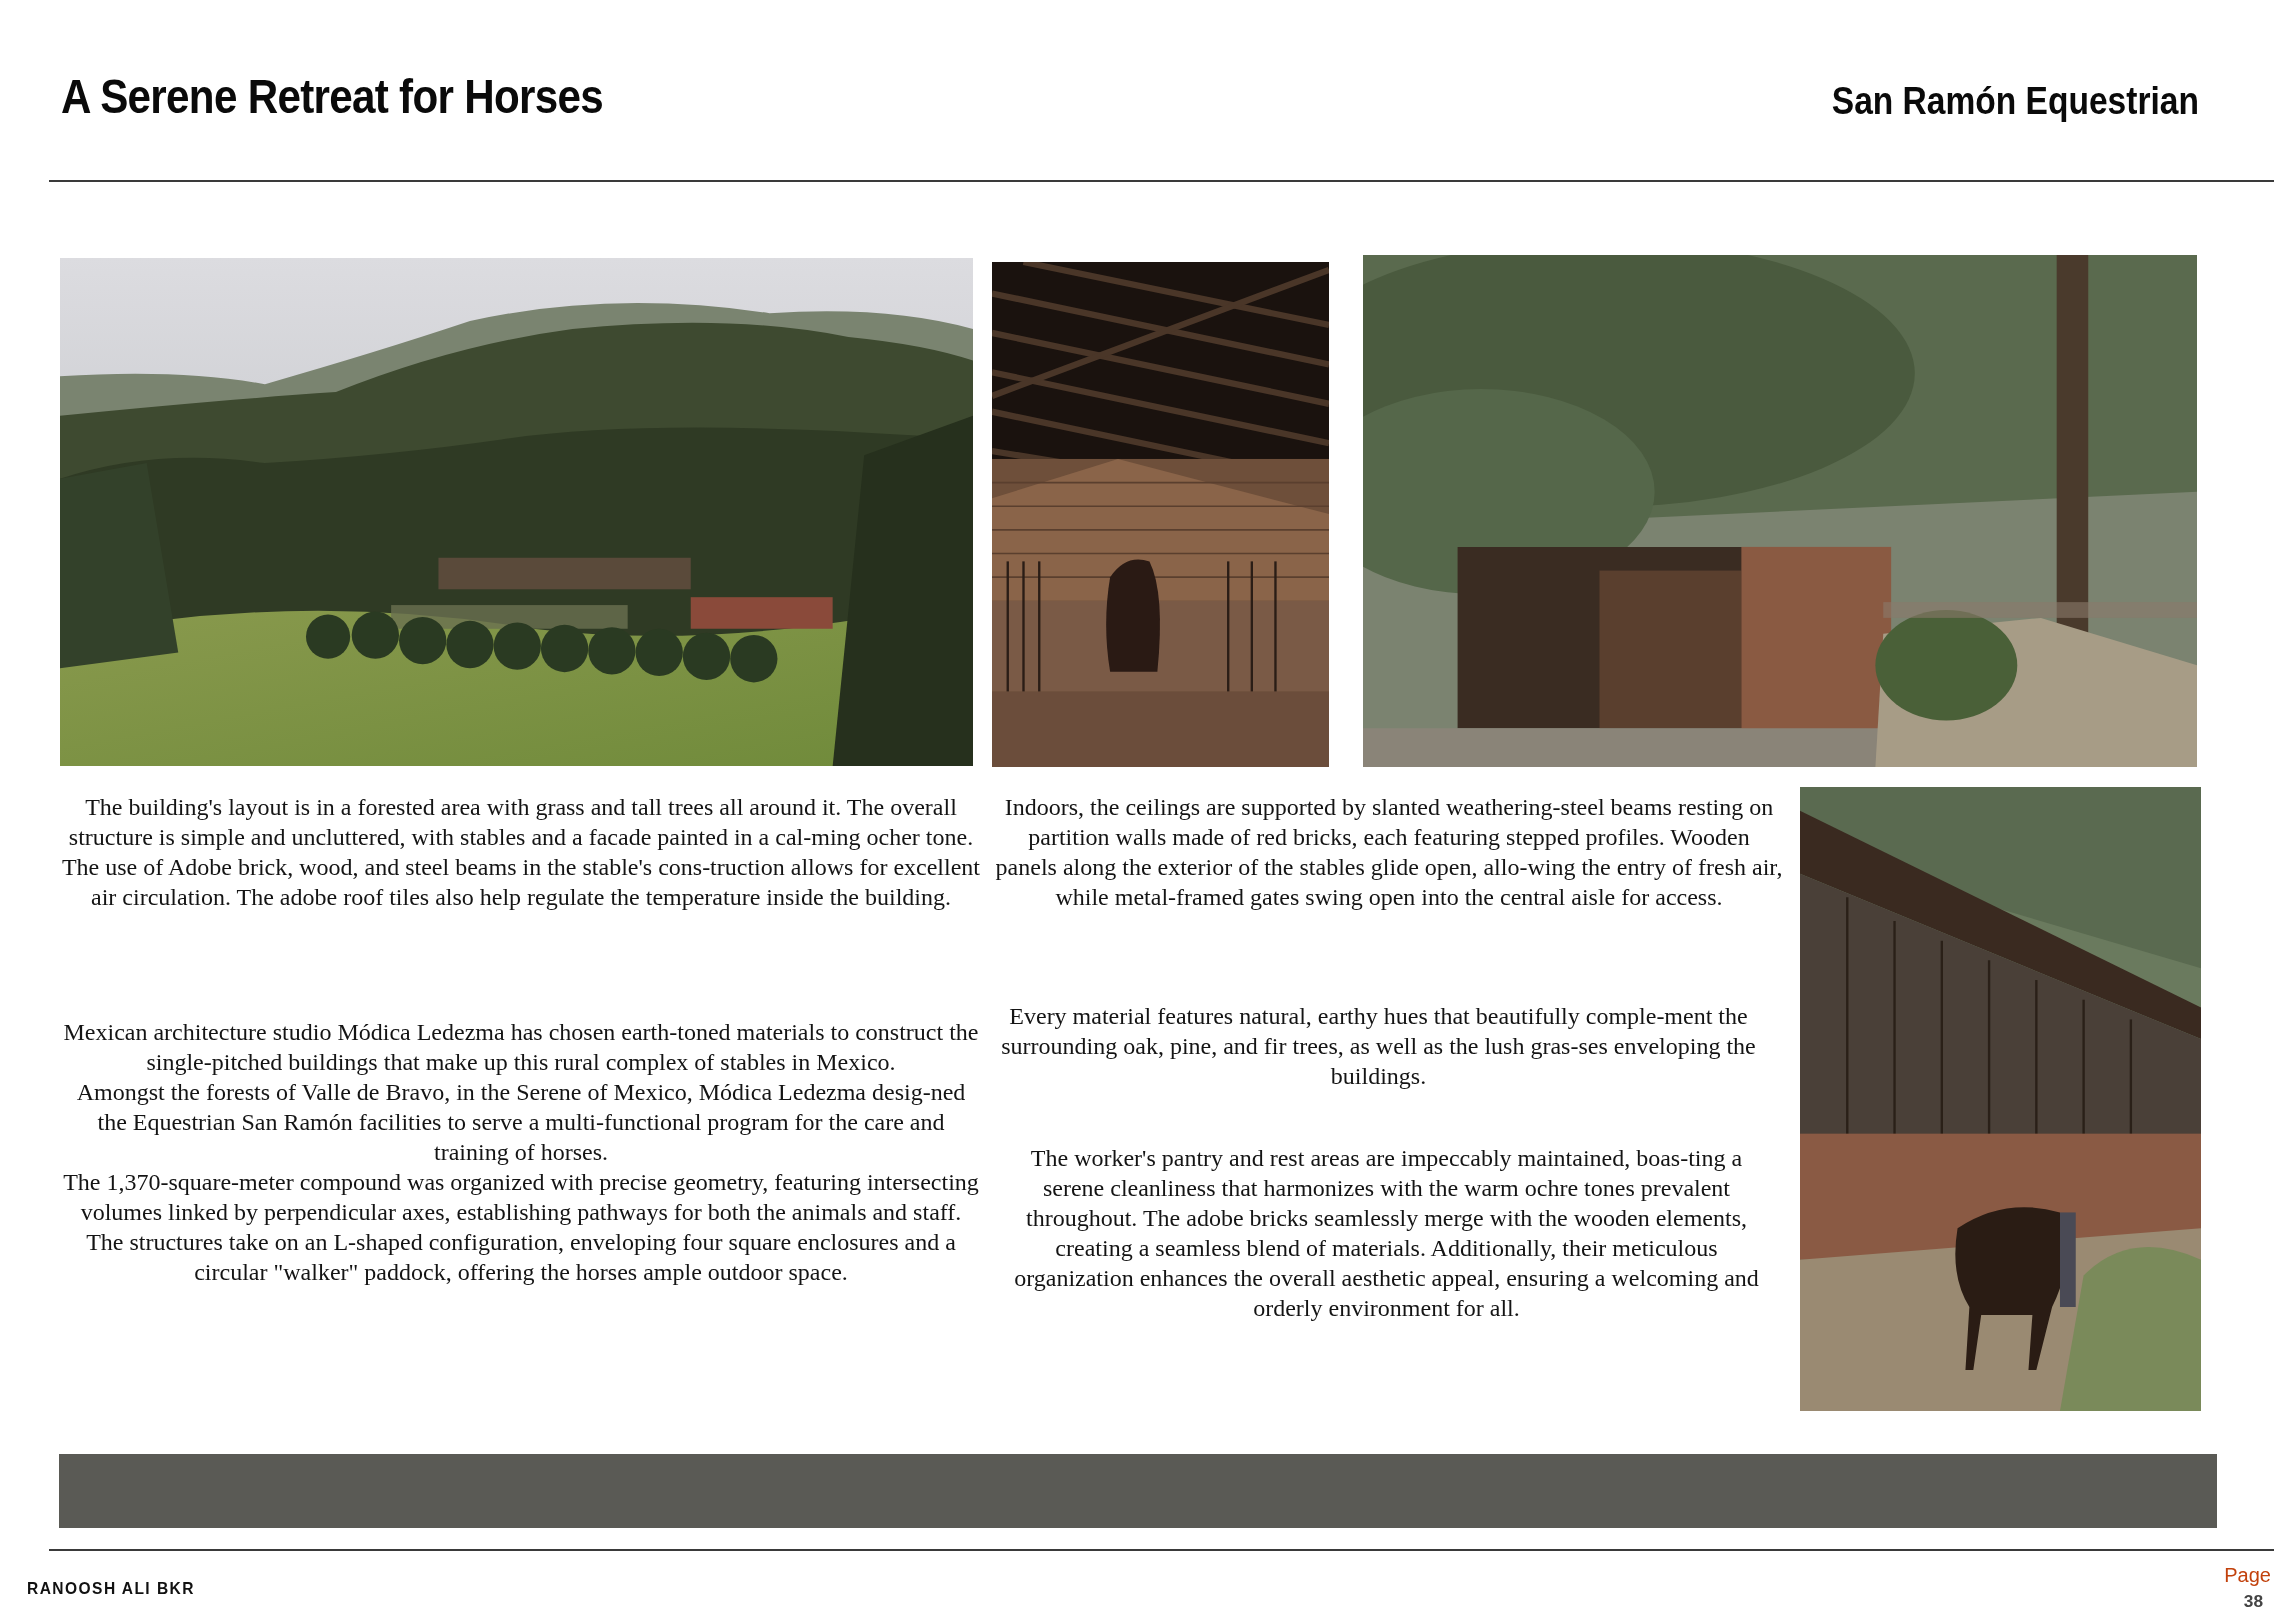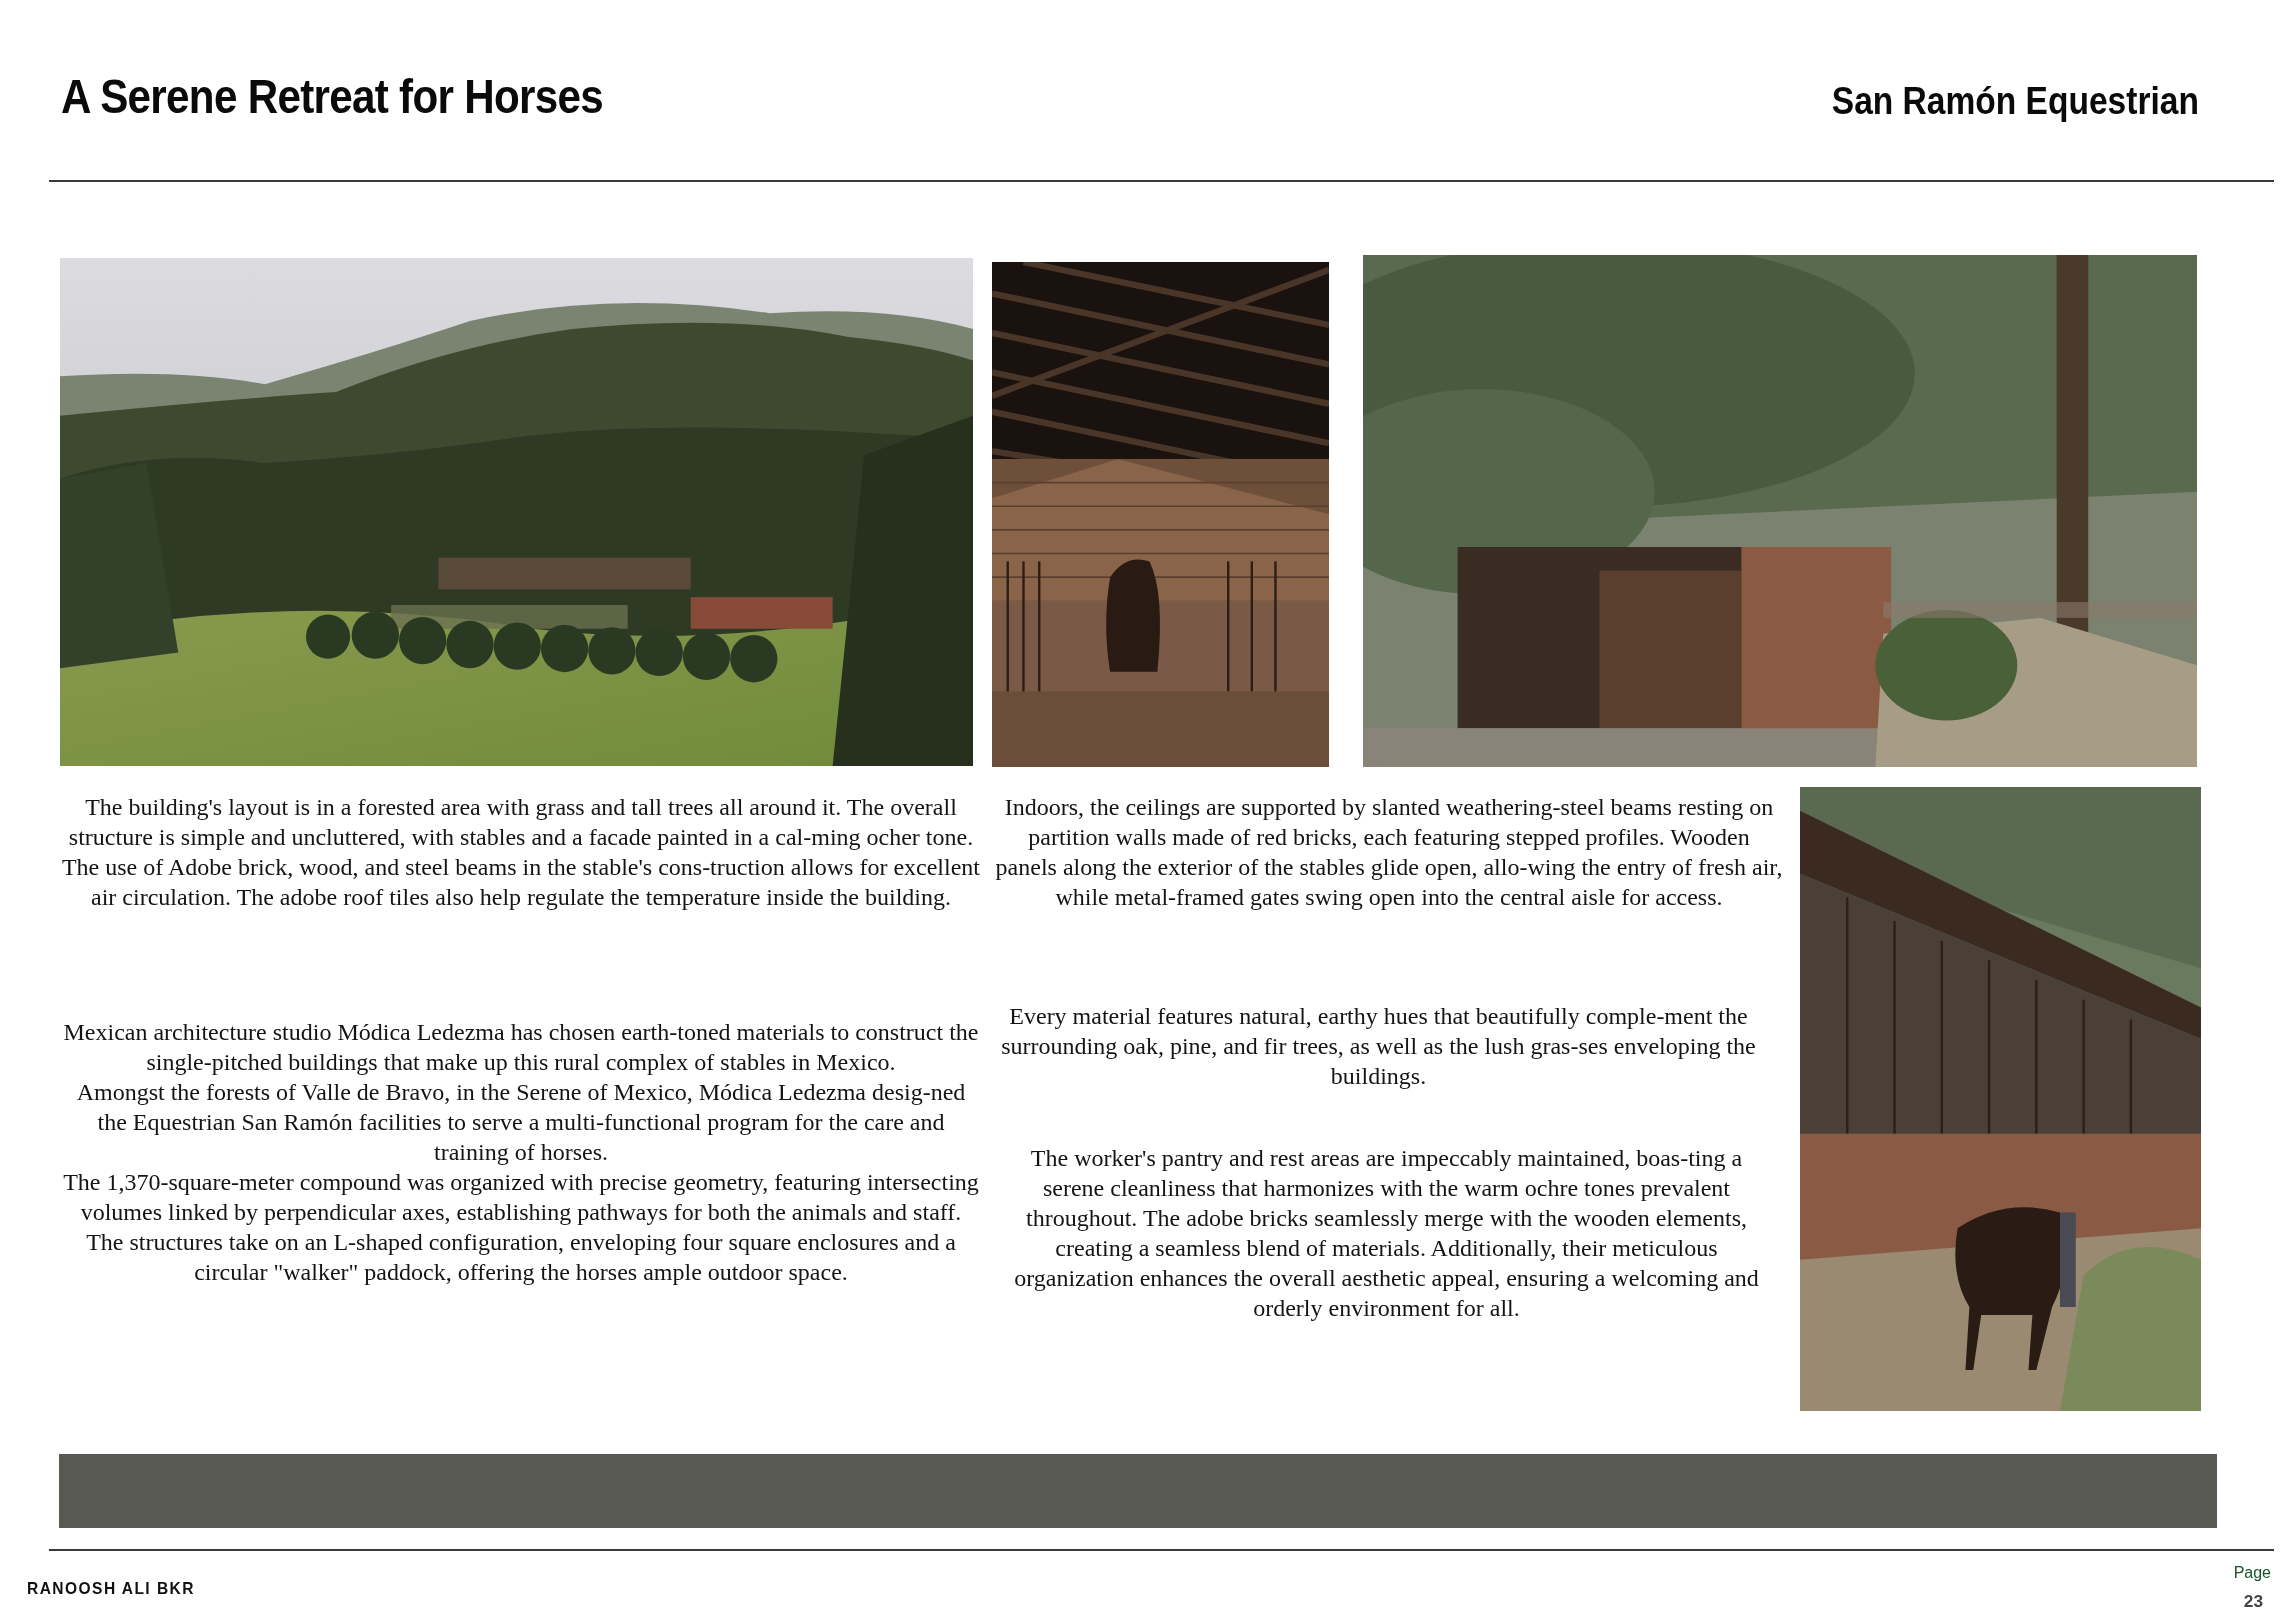--- a/index.html
+++ b/index.html
@@ -7,21 +7,21 @@
   .abs { position:absolute; }
   .title { left:61px; top:68px; font-family:"Liberation Sans", sans-serif; font-weight:bold; font-size:49px; letter-spacing:-0.8px; transform:scaleX(0.86); transform-origin:left top; white-space:nowrap; color:#0a0a0a; }
   .subtitle { right:96px; top:79px; font-family:"Liberation Sans", sans-serif; font-weight:bold; font-size:39px; transform:scaleX(0.86); transform-origin:right top; white-space:nowrap; color:#0a0a0a; }
   .rule { height:1.6px; background:#3a3a3a; }
   .photo { overflow:hidden; }
   .photo svg { width:100%; height:100%; display:block; }
   .para { font-size:24px; line-height:30px; color:#141414;text-align:center; }
   .para p { margin:0; }
   .bar { left:59px; top:1454px; width:2158px; height:74px; }
   .footer-name { left:27px; top:1578px; font-family:"Liberation Sans", sans-serif; font-weight:bold; font-size:17.3px; letter-spacing:1.6px; transform:scaleX(0.9); transform-origin:left top; color:#111; }
-  .page-label { right:24px; top:1564px; font-family:"Liberation Sans", sans-serif; font-size:16px; color:#14532d; }
+  .page-label { right:24px; top:1564px; font-family:"Liberation Sans", sans-serif; font-size:20px; color:#c2410c; }
   .page-num { right:32px; top:1591px; font-family:"Liberation Sans", sans-serif; font-weight:bold; font-size:17.3px; color:#444; }
 </style>
 </head>
 <body>
 
 <div class="abs title">A Serene Retreat for Horses</div>
 <div class="abs subtitle">San Ramón Equestrian</div>
 <div class="abs rule" style="left:49px; top:180px; width:2225px;"></div>
 
 <div class="abs photo" style="left:60px; top:258px; width:913px; height:508px;">
@@ -157,14 +157,14 @@
 <div class="abs para" style="left:1000px; top:1143px; width:773px;">
   <p>The worker's pantry and rest areas are impeccably maintained, boas-ting a serene cleanliness that harmonizes with the warm ochre tones prevalent throughout. The adobe bricks seamlessly merge with the wooden elements, creating a seamless blend of materials. Additionally, their meticulous organization enhances the overall aesthetic appeal, ensuring a welcoming and orderly environment for all.</p>
 </div>
 
 <div class="abs bar" style="background:#5a5a55;"></div>
 
 <div class="abs rule" style="left:49px; top:1549px; width:2225px;"></div>
 
 <div class="abs footer-name">RANOOSH ALI BKR</div>
 <div class="abs page-label">Page</div>
-<div class="abs page-num">23</div>
+<div class="abs page-num">38</div>
 
 
 </body></html>

